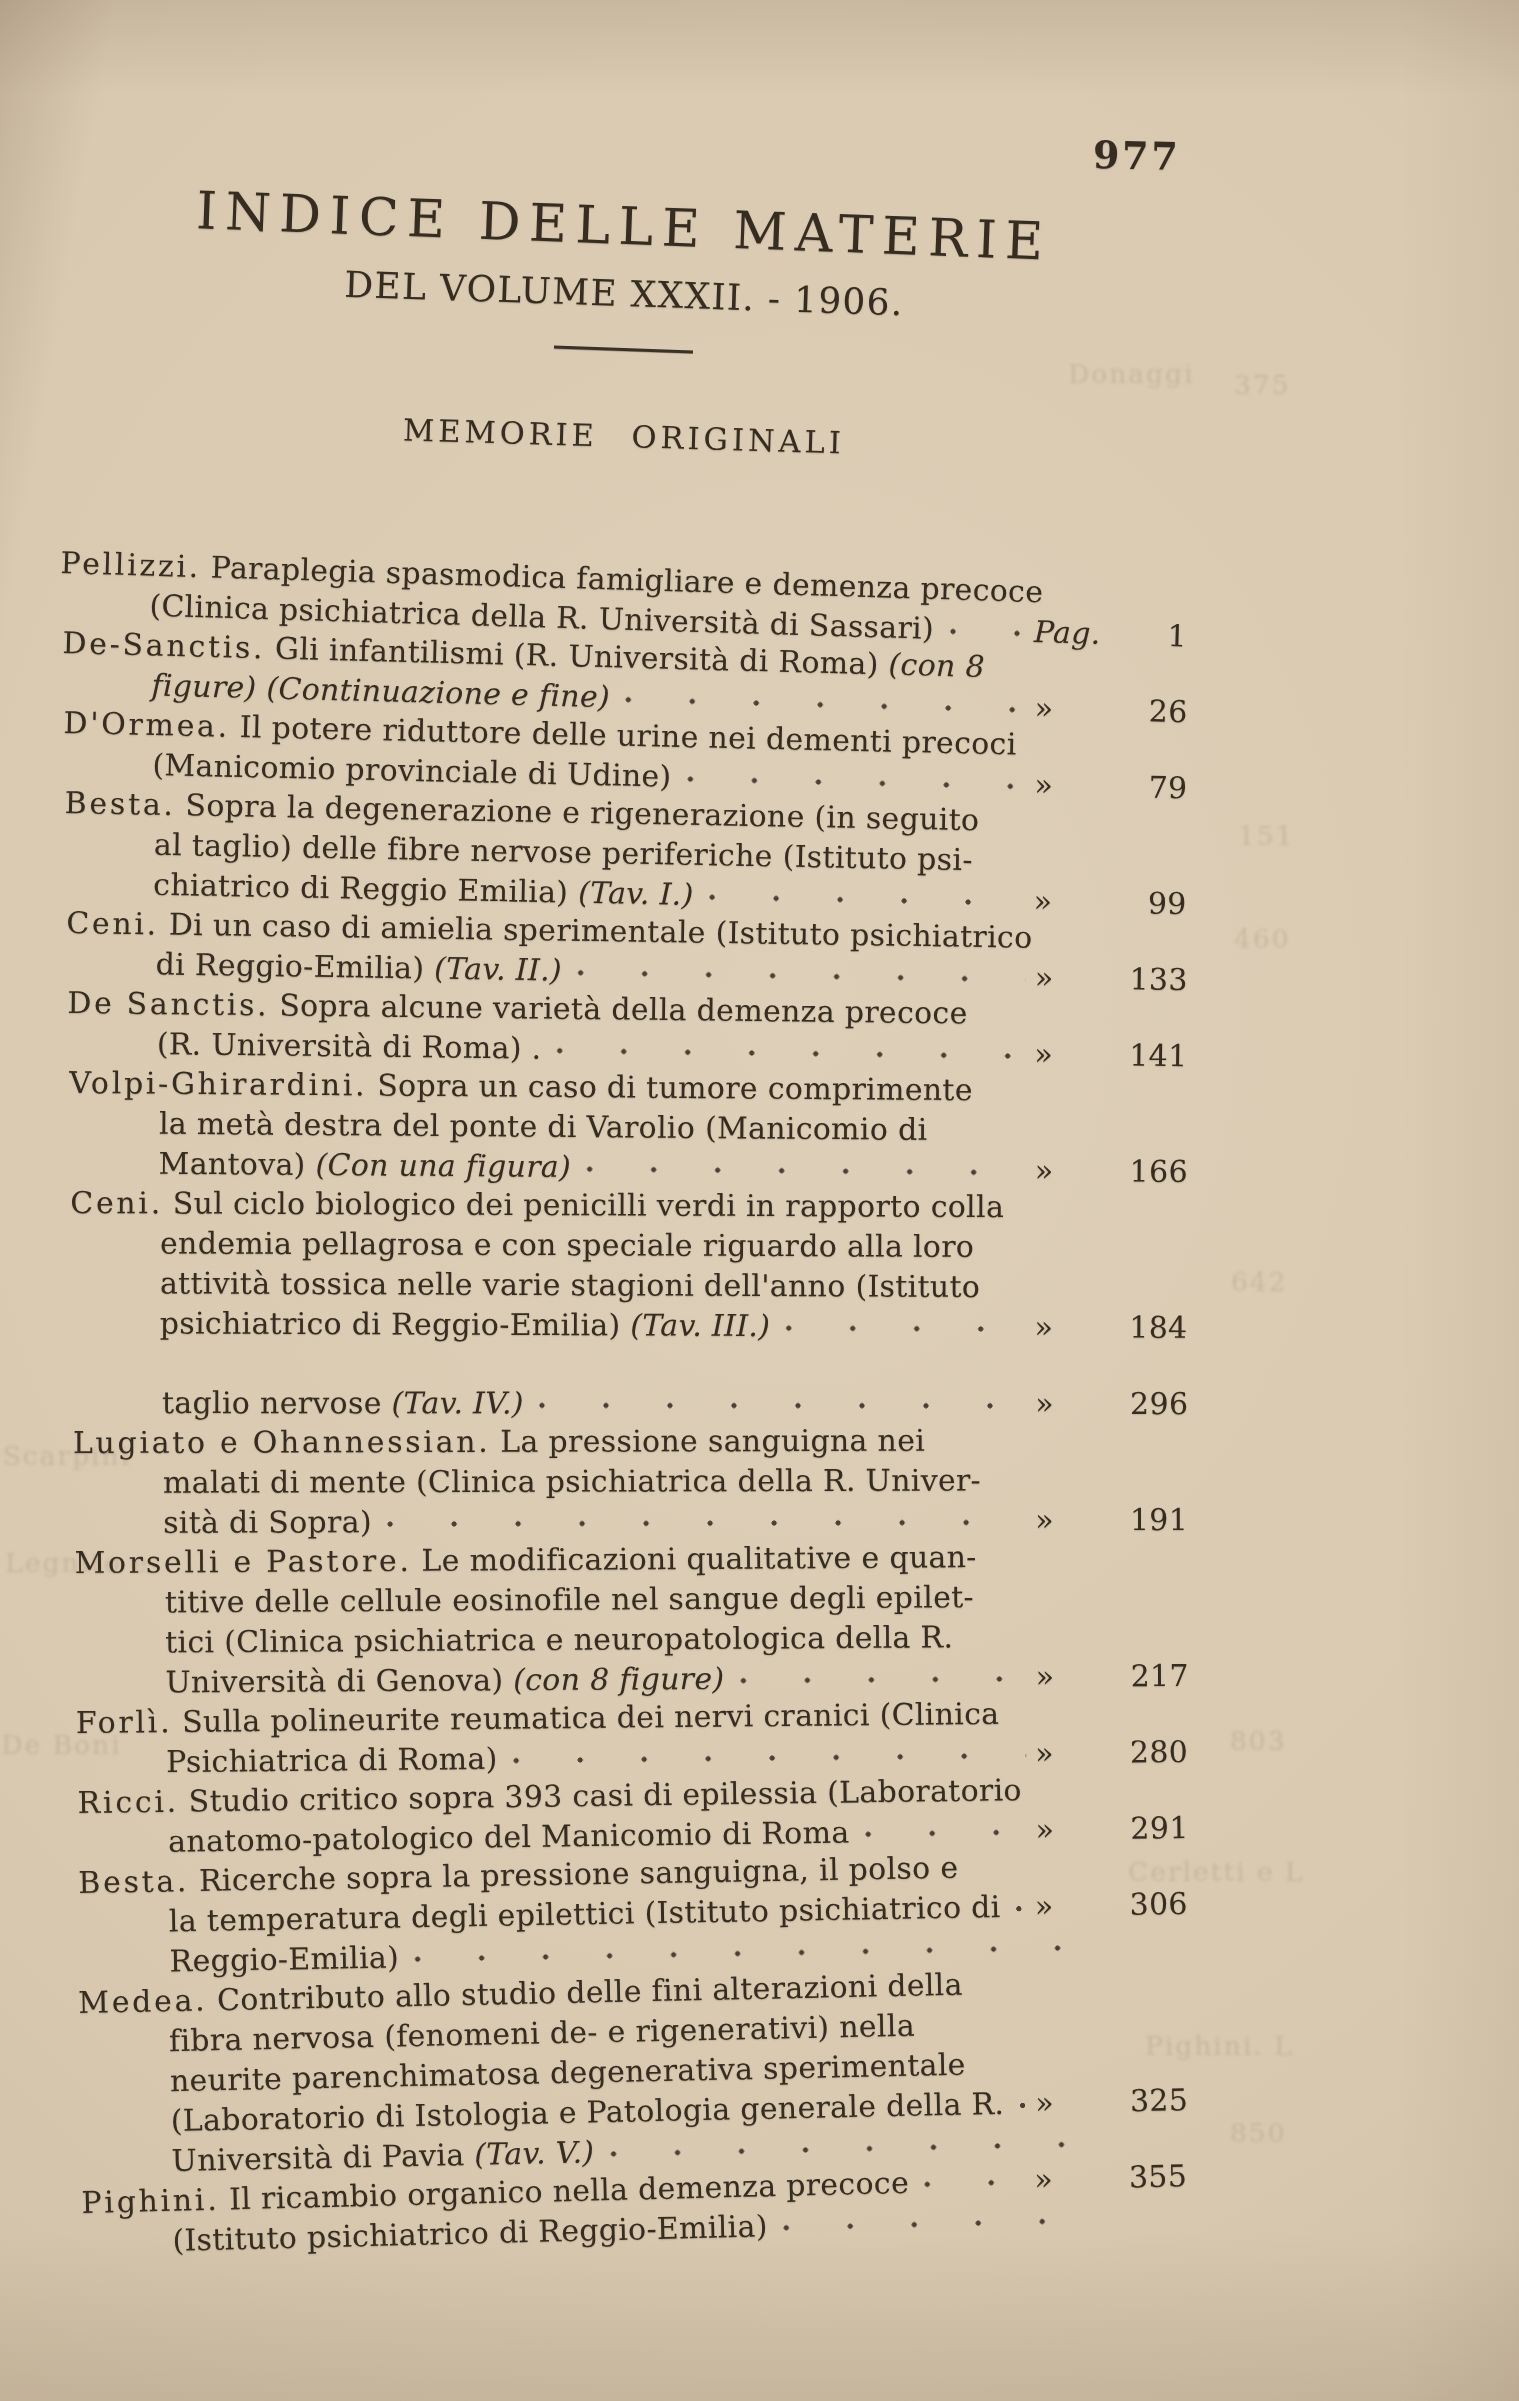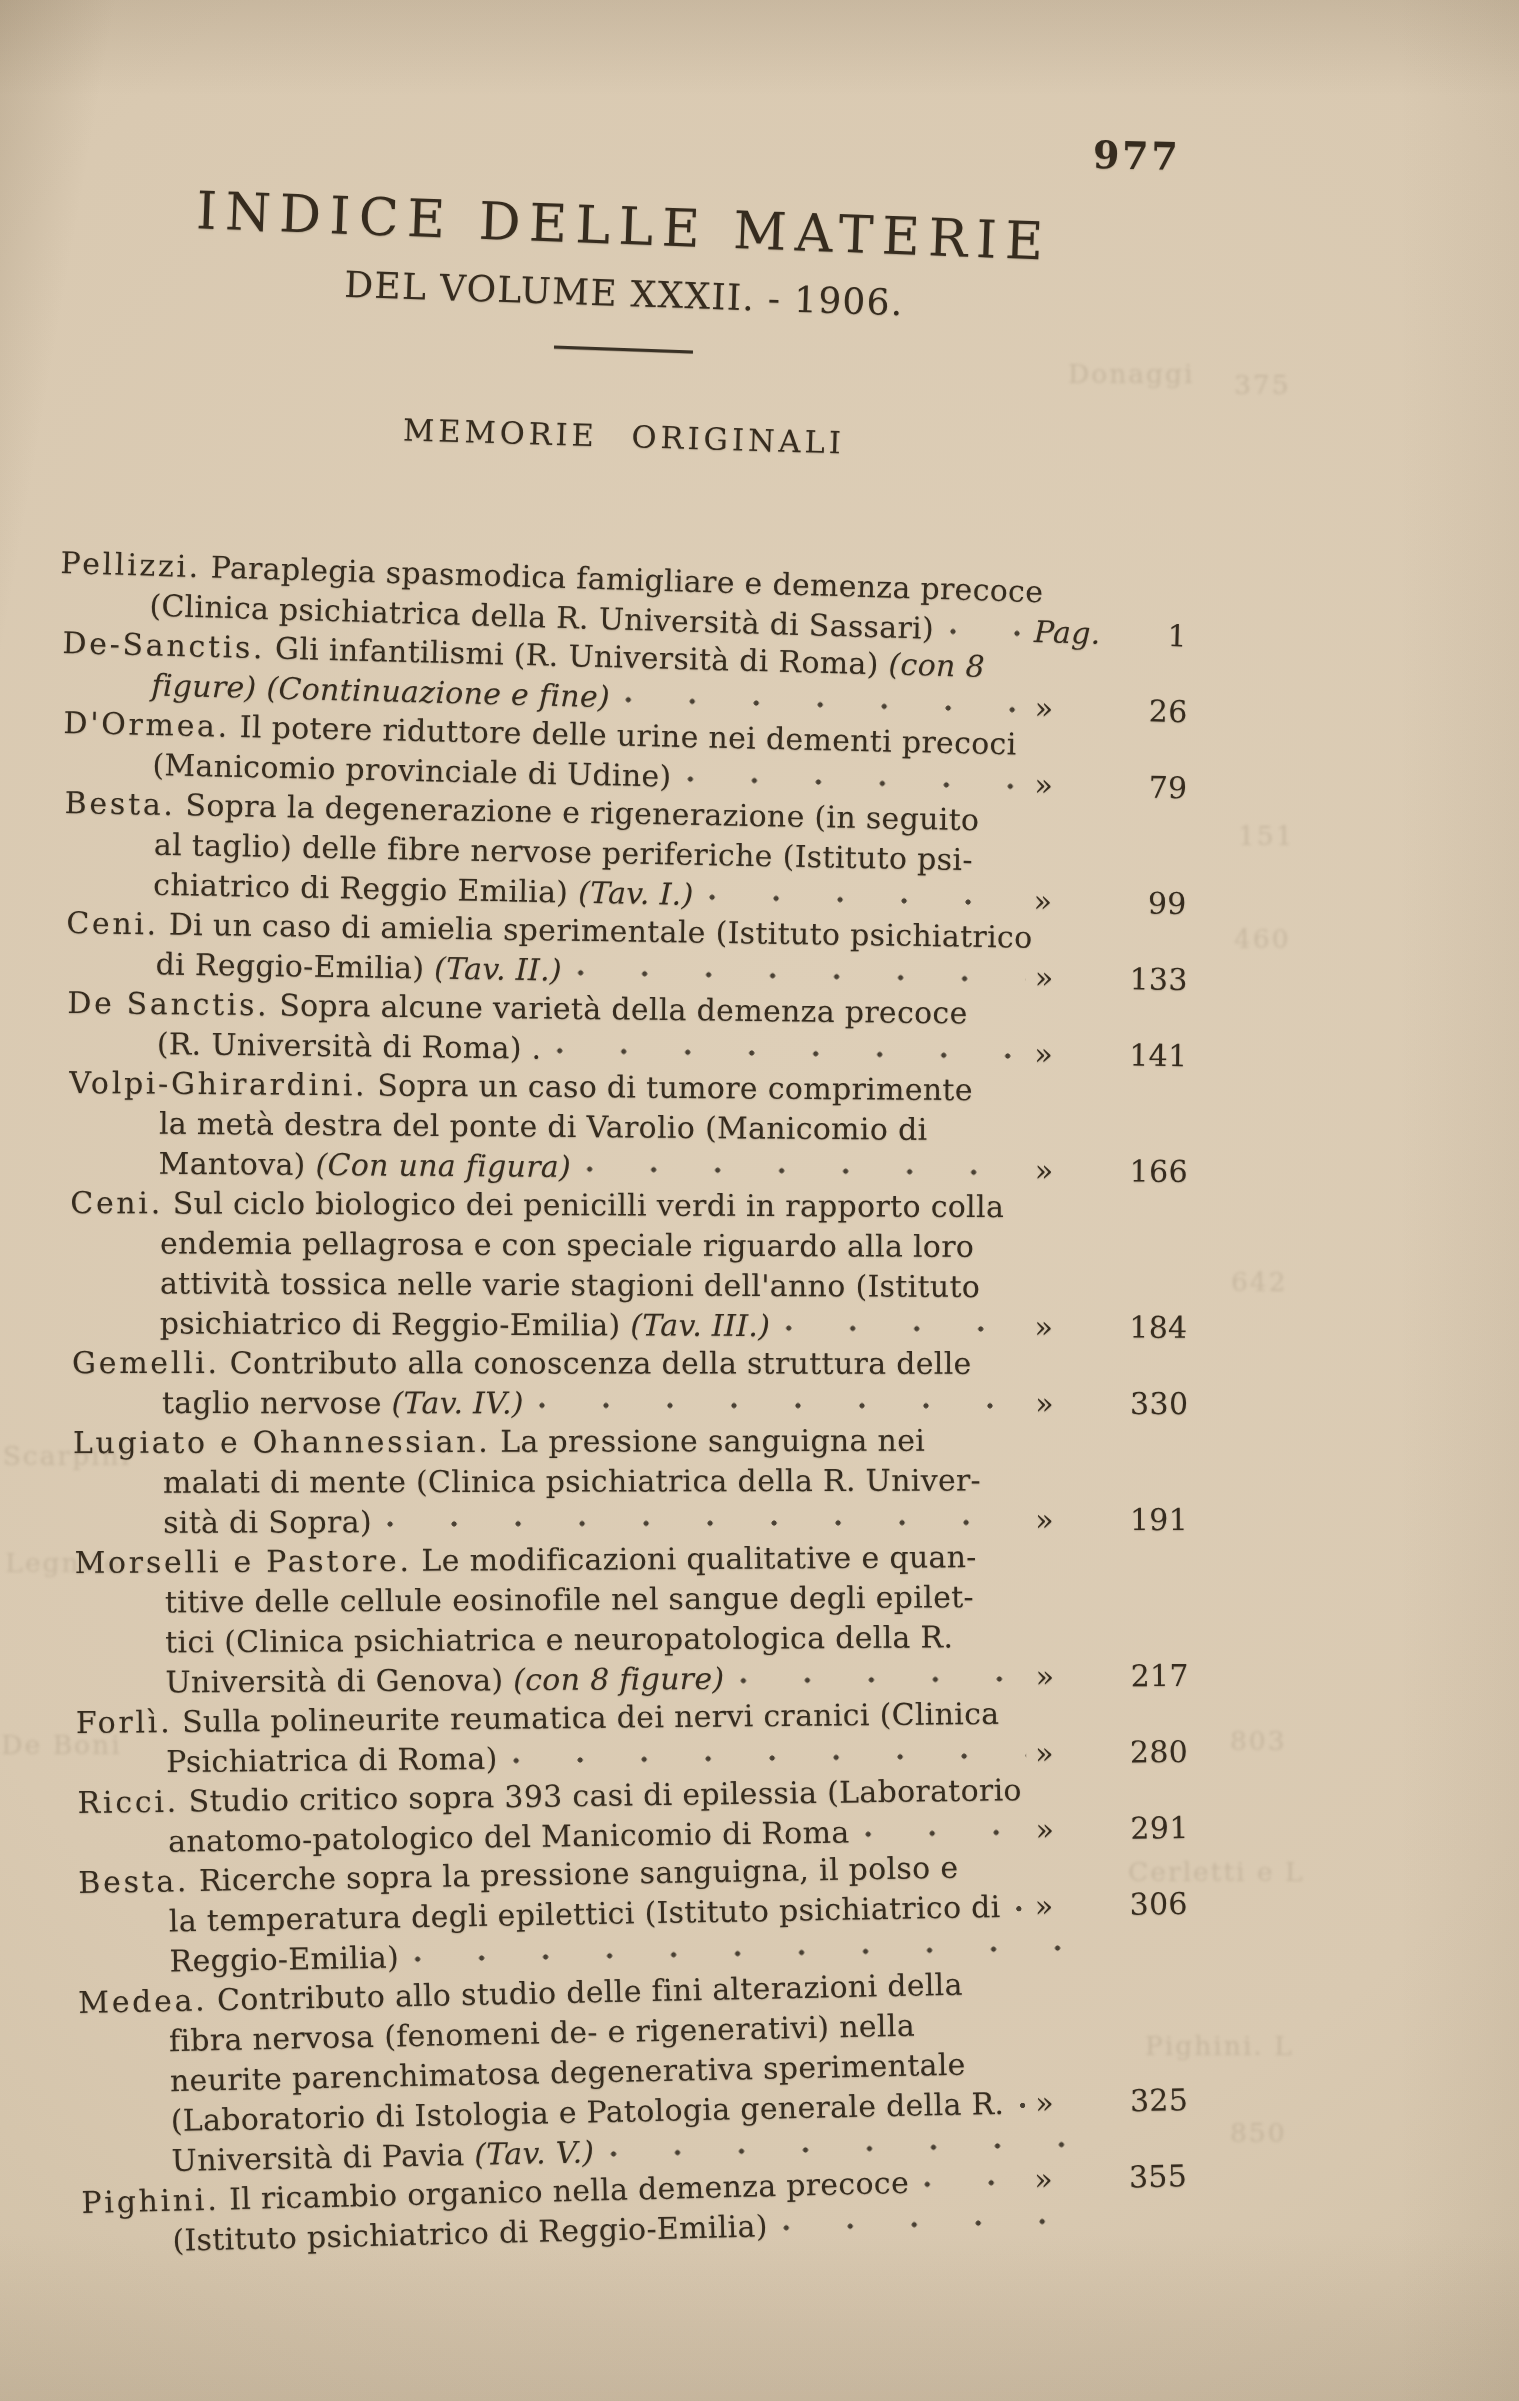--- a/index.html
+++ b/index.html
@@ -196,29 +196,28 @@
           <span class="txt"><span>psichiatrico di Reggio-Emilia) </span><span class="it">(Tav. III.)</span></span>
           <span class="leader dots"></span>
           <span class="pcol">
             <span class="mark">»</span>
             <span class="num">184</span>
           </span>
         </div>
       </div>
       <div class="entry" style="transform: rotate(0.05deg); margin-left: 11.7px;">
         <div class="row">
-          <span class="txt"><span class="au">Gemelli.</span><span> Contributo alla conoscenza della struttura delle</span></span>
           <span class="leader"></span>
         </div>
         <div class="row cont">
           <span class="txt"><span>taglio nervose </span><span class="it">(Tav. IV.)</span></span>
           <span class="leader dots"></span>
           <span class="pcol">
             <span class="mark">»</span>
-            <span class="num">330</span>
+            <span class="num">296</span>
           </span>
         </div>
       </div>
       <div class="entry" style="transform: rotate(-0.16deg); margin-left: 13px;">
         <div class="row">
           <span class="txt"><span class="au">Lugiato e Ohannessian.</span><span> La pressione sanguigna nei</span></span>
           <span class="leader"></span>
         </div>
         <div class="row cont">
           <span class="txt"><span>malati di mente (Clinica psichiatrica della R. Univer-</span></span>

